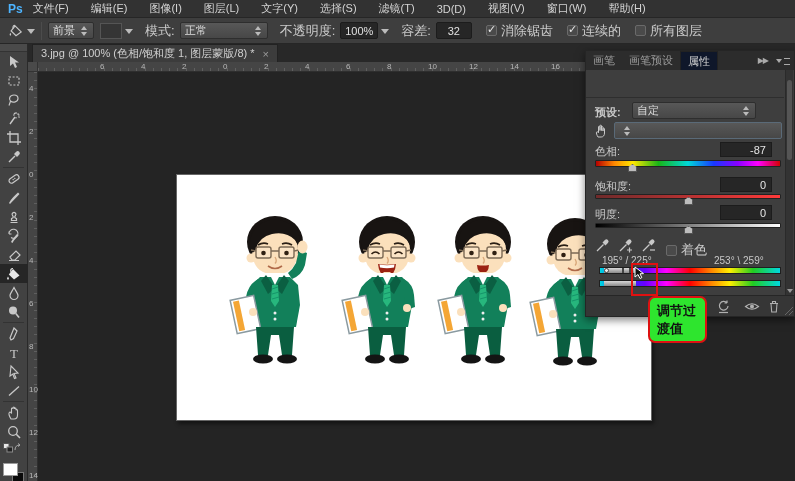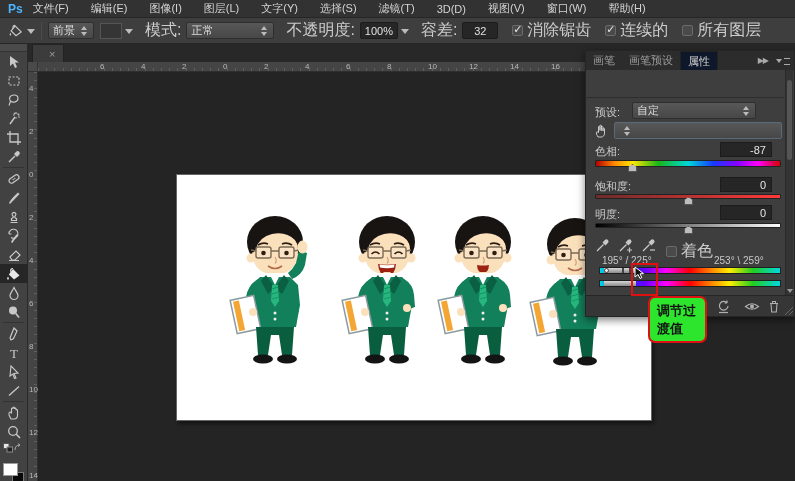--- a/index.html
+++ b/index.html
@@ -10,21 +10,21 @@
   
   .menubar { position:absolute; left:0; top:0; width:795px; height:18px; background:#323232;
              display:flex; align-items:center; border-bottom:1px solid #262626; z-index:40; }
   .pslogo { color:#4db4ff; font-weight:bold; font-size:12px; margin:0 10px 0 8px; letter-spacing:0; }
   .menu-item { color:#d4d4d4; font-size:11px; margin-right:22px; white-space:nowrap; cursor:default; }
 
   
   .optionsbar { position:absolute; left:0; top:18px; width:795px; height:26px; background:#3e3e3e;
                 border-bottom:1px solid #262626; display:flex; align-items:center; z-index:39; }
   .opt-sep { width:1px; height:18px; background:#2c2c2c; border-right:1px solid #4c4c4c; margin:0 6px; }
-  .lbl { font-size:16px; color:#cccccc; white-space:nowrap; }
+  .lbl { font-size:13px; color:#cccccc; white-space:nowrap; }
   .dd { height:17px; background:linear-gradient(#585858,#474747); border:1px solid #2e2e2e;
         border-radius:2px; display:flex; align-items:center; padding:0 4px; color:#ddd; font-size:11px; }
   .dd .dd-text { flex:1; overflow:hidden; white-space:nowrap; }
   .updn { width:9px; height:12px; position:relative; margin-left:4px; flex:none; }
   .updn::before { content:""; position:absolute; left:1px; top:1px; border-left:3.5px solid transparent;
                   border-right:3.5px solid transparent; border-bottom:4px solid #bbb; }
   .updn::after  { content:""; position:absolute; left:1px; bottom:1px; border-left:3.5px solid transparent;
                   border-right:3.5px solid transparent; border-top:4px solid #bbb; }
   .dnonly { width:8px; height:8px; position:relative; margin-left:3px; }
   .dnonly::after { content:""; position:absolute; left:0; top:2px; border-left:4px solid transparent;
@@ -182,20 +182,21 @@
       <span class="lbl">连续的</span>
     </div>
     <div class="chkrow">
       <span class="chk"></span>
       <span class="lbl">所有图层</span>
     </div>
   </div>
 
   <div class="docbar">
     <div class="doctab">
+      <span>3.jpg @ 100% (色相/饱和度 1, 图层蒙版/8) *</span>
       <span class="close">×</span>
     </div>
   </div>
 
   <div class="toolbar">
     <div class="tb-grip"></div>
     <div class="tool">
         <svg width="16" height="16" viewBox="0 0 16 16">
           <path d="M4,2 L4,12 L7,9.5 L9,14 L11,13 L9,8.5 L13,8.5 Z" fill="#c8c8c8"></path>
         </svg>
@@ -531,21 +532,21 @@
           <span>属性</span>
         </div>
       <div class="ptab-icons">
         <span class="collapse-ic">▶▶</span>
         <span class="pmenu-ic"></span>
       </div>
     </div>
 
     <div class="pdivider" style="top:46px;"></div>
 
-    <span class="prow-label" style="left:9px;top:54px;">预设:</span>
+    <span class="prow-label" style="left:9px;top:54px;font-weight:bold;">预设:</span>
     <div class="dd" style="position:absolute;left:46px;top:51px;width:124px;">
       <span class="dd-text">自定</span>
       <span class="updn"></span>
     </div>
 
     <svg style="position:absolute;left:7px;top:71px;" width="17" height="17" viewBox="0 0 17 17">
       <path d="M5,15 C3.8,13 3,10.8 3.6,10 C4.2,9.4 5,10 5.5,10.8 L5.5,5 C5.5,3.8 7,3.8 7,5 L7,8.5 L7,4 C7,2.8 8.5,2.8 8.5,4 L8.5,8.5 L8.5,5.4 C8.5,4.4 10,4.4 10,5.4 L10,9 L10,6.8 C10,5.9 11.5,5.9 11.5,6.9 L11.5,11 C11.5,13.5 10.2,15 8.2,15 Z" fill="none" stroke="#c8c8c8" stroke-width="1"></path>
     </svg>
     <div class="dd" style="position:absolute;left:28px;top:71px;width:168px;border-color:#5a6a78;">
       <span class="updn"></span>

